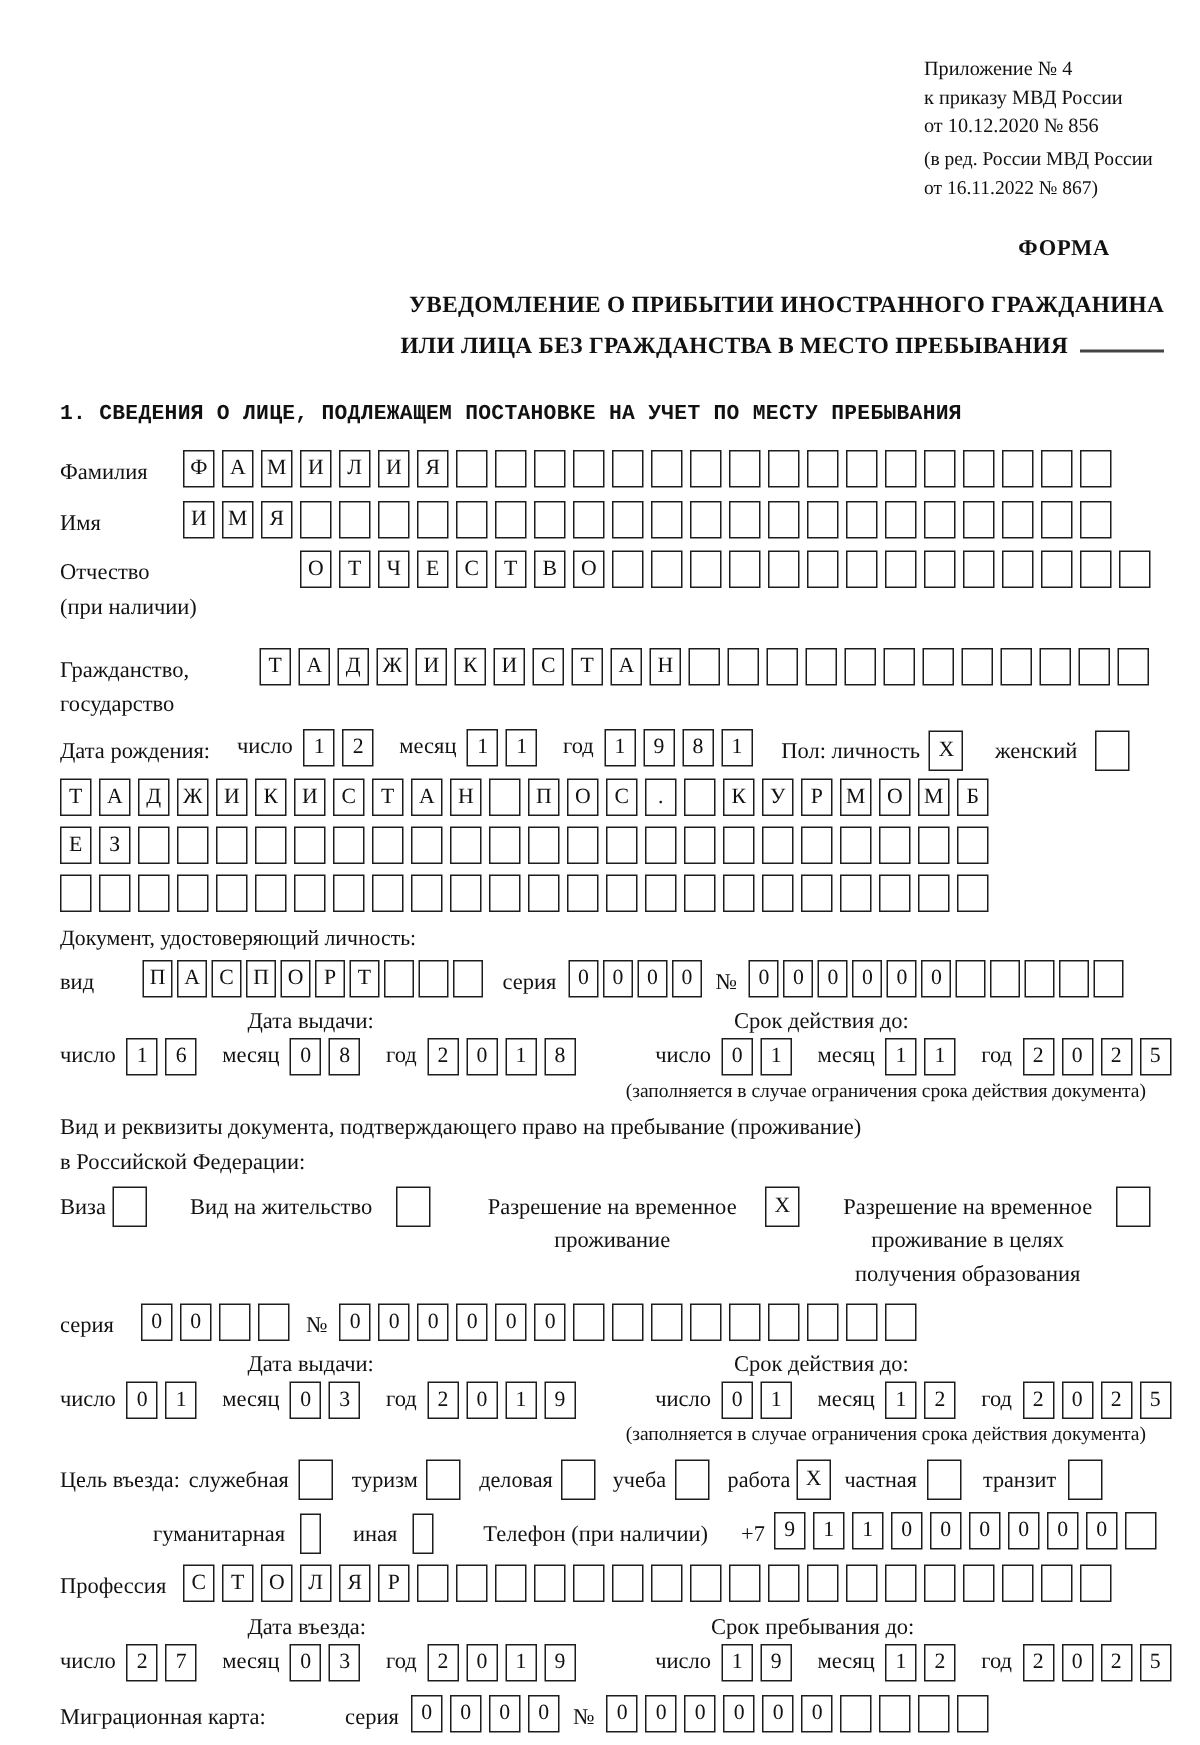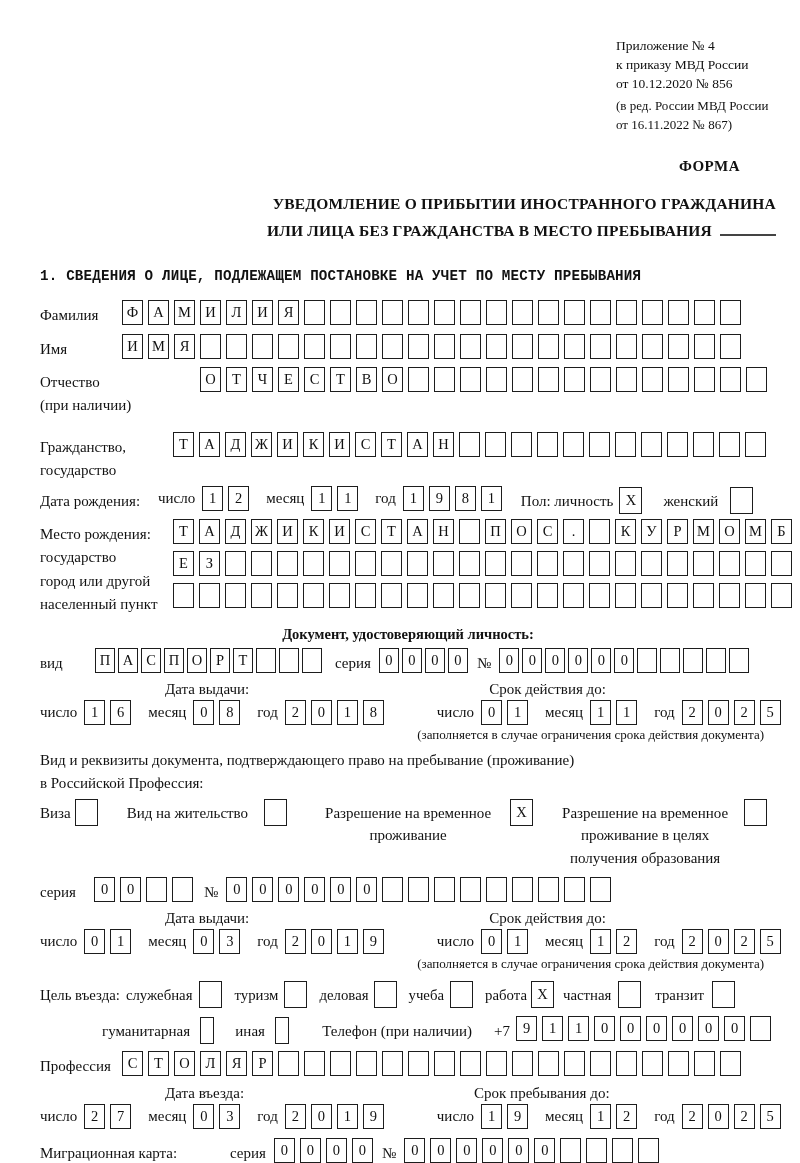--- a/index.html
+++ b/index.html
@@ -22,21 +22,21 @@
   .cb{width:23px;height:27px;}
   .dlbl{font-size:15px;padding-top:4px;margin:0 7px 0 12px;flex-shrink:0;}
   .dg{display:flex;align-items:flex-start;}
   .dg .dlbl:first-child{margin-left:0;}
   .hdr{font-size:15px;}
   .note{font-size:13px;text-align:right;margin-top:2px;padding-right:12px;}
   .cline{font-size:15px;margin-top:9px;}
   .optlbl{font-size:15px;line-height:1.5;text-align:center;flex-shrink:0;padding-top:4px;}
   .stackrow{margin-top:7px;}
   .stackrow:first-child{margin-top:0;}
-  .dochdr{font-weight:700;font-size:14.5px;text-align:center;margin-top:10px;}
+  .dochdr{font-weight:400;font-size:14.5px;text-align:left;margin-top:10px;}
 </style>
 </head>
 <body>
 
 <div class="page">
 
   <div class="ref">
     <div>Приложение № 4</div>
     <div>к приказу МВД России</div>
     <div>от 10.12.2020 № 856</div>
@@ -93,26 +93,20 @@
         <span class="dlbl">год</span>
         <span class="cells"><span class="cell">1</span><span class="cell">9</span><span class="cell">8</span><span class="cell">1</span></span>
       </span>
     <span class="lbl" style="margin-left:14px">Пол: личность</span>
     <span style="margin-left:6px;margin-top:1px" class="cell cb">X</span>
     <span class="lbl" style="margin-left:16px">женский</span>
     <span style="margin-left:12px;margin-top:1px" class="cell cb"></span>
   </div>
 
   <div class="frow" style="margin-top:5px">
-    <div class="lblblock" style="width:133px">
-      <div>Место рождения:</div>
-      <div>государство</div>
-      <div>город или другой</div>
-      <div>населенный пункт</div>
-    </div>
     <div>
       <div class="cells stackrow"><span class="cell">Т</span><span class="cell">А</span><span class="cell">Д</span><span class="cell">Ж</span><span class="cell">И</span><span class="cell">К</span><span class="cell">И</span><span class="cell">С</span><span class="cell">Т</span><span class="cell">А</span><span class="cell">Н</span><span class="cell"></span><span class="cell">П</span><span class="cell">О</span><span class="cell">С</span><span class="cell">.</span><span class="cell"></span><span class="cell">К</span><span class="cell">У</span><span class="cell">Р</span><span class="cell">М</span><span class="cell">О</span><span class="cell">М</span><span class="cell">Б</span></div>
       <div class="cells stackrow"><span class="cell">Е</span><span class="cell">З</span><span class="cell"></span><span class="cell"></span><span class="cell"></span><span class="cell"></span><span class="cell"></span><span class="cell"></span><span class="cell"></span><span class="cell"></span><span class="cell"></span><span class="cell"></span><span class="cell"></span><span class="cell"></span><span class="cell"></span><span class="cell"></span><span class="cell"></span><span class="cell"></span><span class="cell"></span><span class="cell"></span><span class="cell"></span><span class="cell"></span><span class="cell"></span><span class="cell"></span></div>
       <div class="cells stackrow"><span class="cell"></span><span class="cell"></span><span class="cell"></span><span class="cell"></span><span class="cell"></span><span class="cell"></span><span class="cell"></span><span class="cell"></span><span class="cell"></span><span class="cell"></span><span class="cell"></span><span class="cell"></span><span class="cell"></span><span class="cell"></span><span class="cell"></span><span class="cell"></span><span class="cell"></span><span class="cell"></span><span class="cell"></span><span class="cell"></span><span class="cell"></span><span class="cell"></span><span class="cell"></span><span class="cell"></span></div>
     </div>
   </div>
 
   <div class="dochdr">Документ, удостоверяющий личность:</div>
 
   <div class="frow tight" style="margin-top:5px">
@@ -142,21 +136,21 @@
         <span class="cells"><span class="cell">0</span><span class="cell">1</span></span>
         <span class="dlbl">месяц</span>
         <span class="cells"><span class="cell">1</span><span class="cell">1</span></span>
         <span class="dlbl">год</span>
         <span class="cells"><span class="cell">2</span><span class="cell">0</span><span class="cell">2</span><span class="cell">5</span></span>
       </span>
   </div>
   <div class="note">(заполняется в случае ограничения срока действия документа)</div>
 
   <div class="cline">Вид и реквизиты документа, подтверждающего право на пребывание (проживание)</div>
-  <div class="cline" style="margin-top:6px">в Российской Профессия:</div>
+  <div class="cline" style="margin-top:6px">в Российской Федерации:</div>
 
   <div class="frow" style="margin-top:6px">
     <span class="lbl">Виза</span>
     <span style="margin-left:4px;margin-top:1px" class="cell cb"></span>
     <span class="lbl" style="margin-left:24px">Вид на жительство</span>
     <span style="margin-left:16px;margin-top:1px" class="cell cb"></span>
     <div class="optlbl" style="margin-left:22px;width:188px">
       <div>Разрешение на временное</div>
       <div>проживание</div>
     </div>

